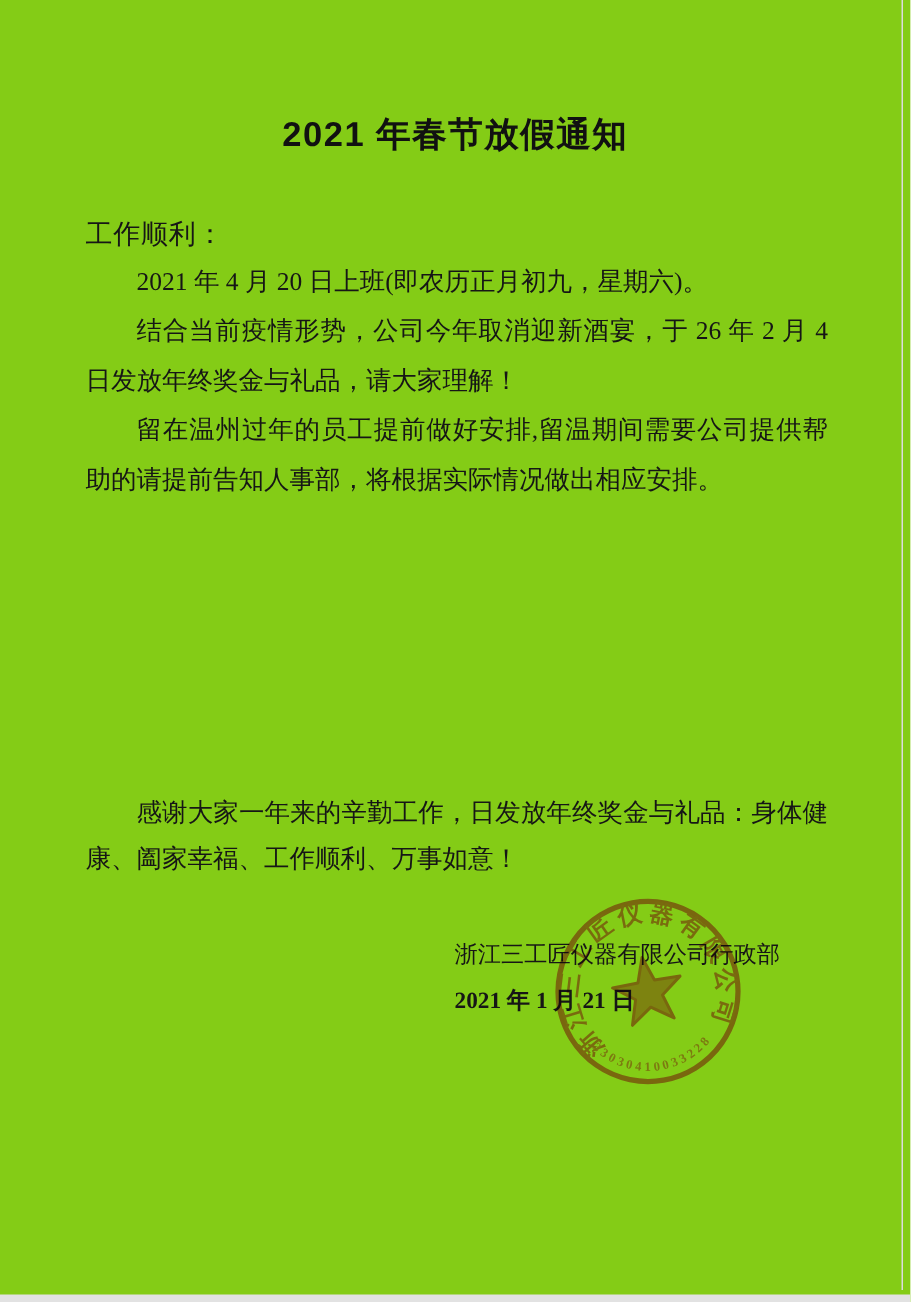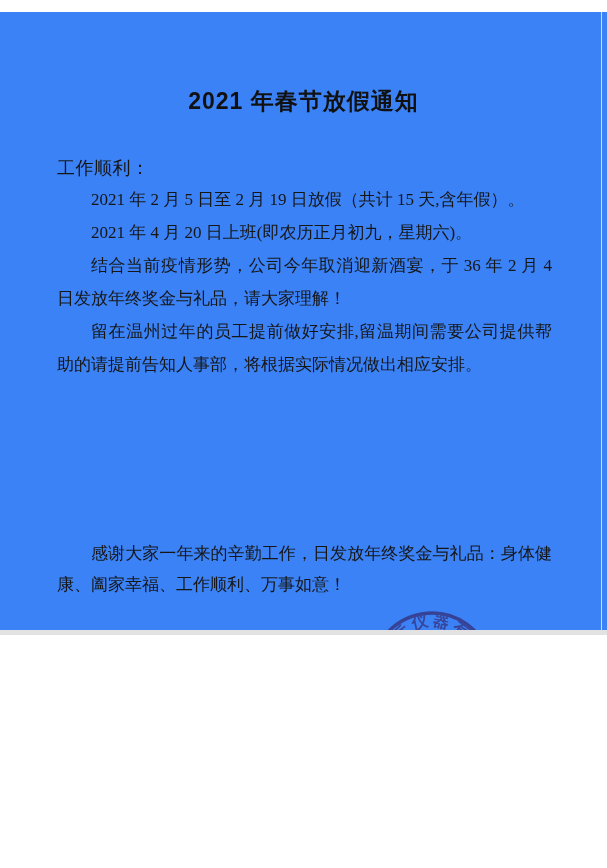--- a/index.html
+++ b/index.html
@@ -1,24 +1,23 @@
 <!DOCTYPE html>
 <html><head>
 <meta charset="utf-8">
 <style>
   * { margin:0; padding:0; box-sizing:border-box; }
   html,body { background:#ffffff; }
   .page {
     position:relative;
-    width:607px; height:623px;
-    background:#3b82f6;
+    width:607px; height:868px;
+    background:#84cc16;
     overflow:hidden;
     font-family:"Liberation Serif","DejaVu Serif",serif;
     color:#161616;
-    margin-top:12px;
   }
   .scan-line-right {
     position:absolute; top:0; right:5px;
     width:1px; height:860px;
     background:#dcdcdc;
   }
   .scan-strip-bottom {
     position:absolute; left:0; bottom:0;
     width:100%; height:5px;
     background:#e2e2e2;
@@ -75,23 +74,22 @@
 </head>
 <body>
 
 <div class="page">
 
   <div class="title">2021 年春节放假通知</div>
 
   <div class="salutation">工作顺利：</div>
 
   <div class="bodytext">
-    <p>2021 年 2 月 5 日至 2 月 19 日放假（共计 15 天,含年假）。</p>
     <p>2021 年 4 月 20 日上班(即农历正月初九，星期六)。</p>
-    <p>结合当前疫情形势，公司今年取消迎新酒宴，于 36 年 2 月 4 日发放年终奖金与礼品，请大家理解！</p>
+    <p>结合当前疫情形势，公司今年取消迎新酒宴，于 26 年 2 月 4 日发放年终奖金与礼品，请大家理解！</p>
     <p>留在温州过年的员工提前做好安排,留温期间需要公司提供帮助的请提前告知人事部，将根据实际情况做出相应安排。</p>
   </div>
 
   <div class="closing">感谢大家一年来的辛勤工作，日发放年终奖金与礼品：身体健康、阖家幸福、工作顺利、万事如意！</div>
 
   <div class="sigblock">
     <div>浙江三工匠仪器有限公司行政部</div>
     <div class="date">2021 年 1 月 21 日</div>
   </div>
 

